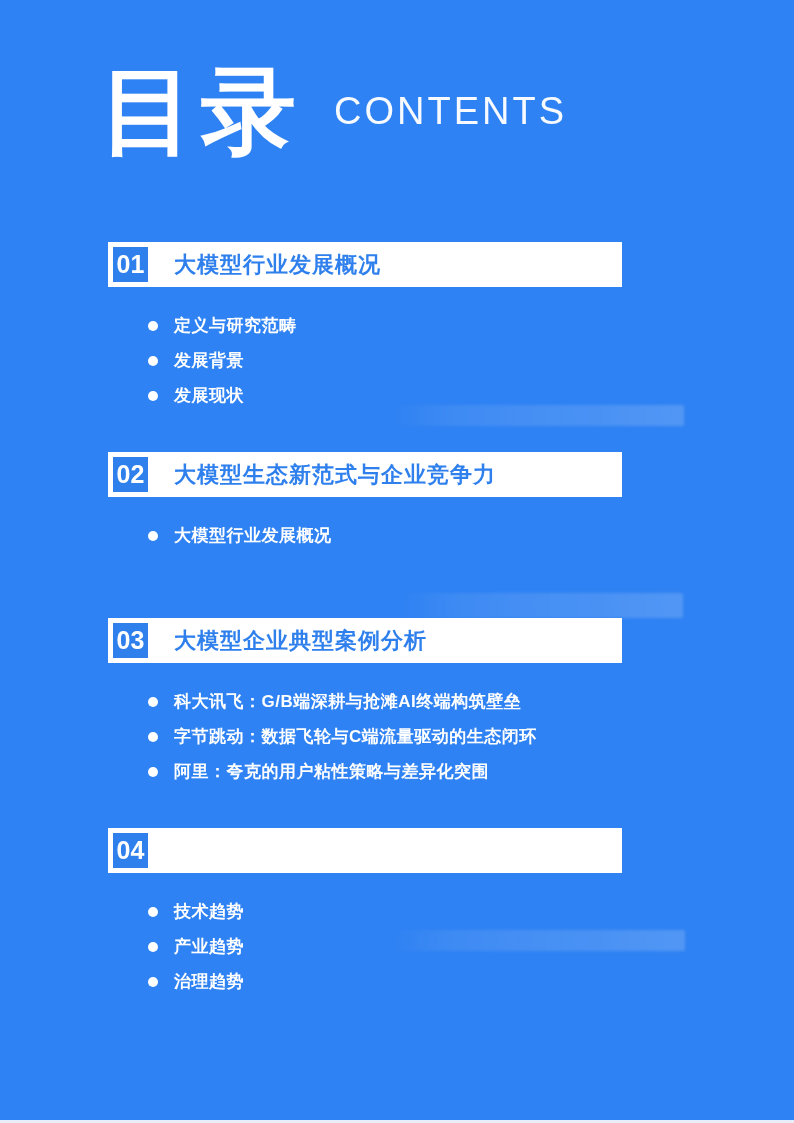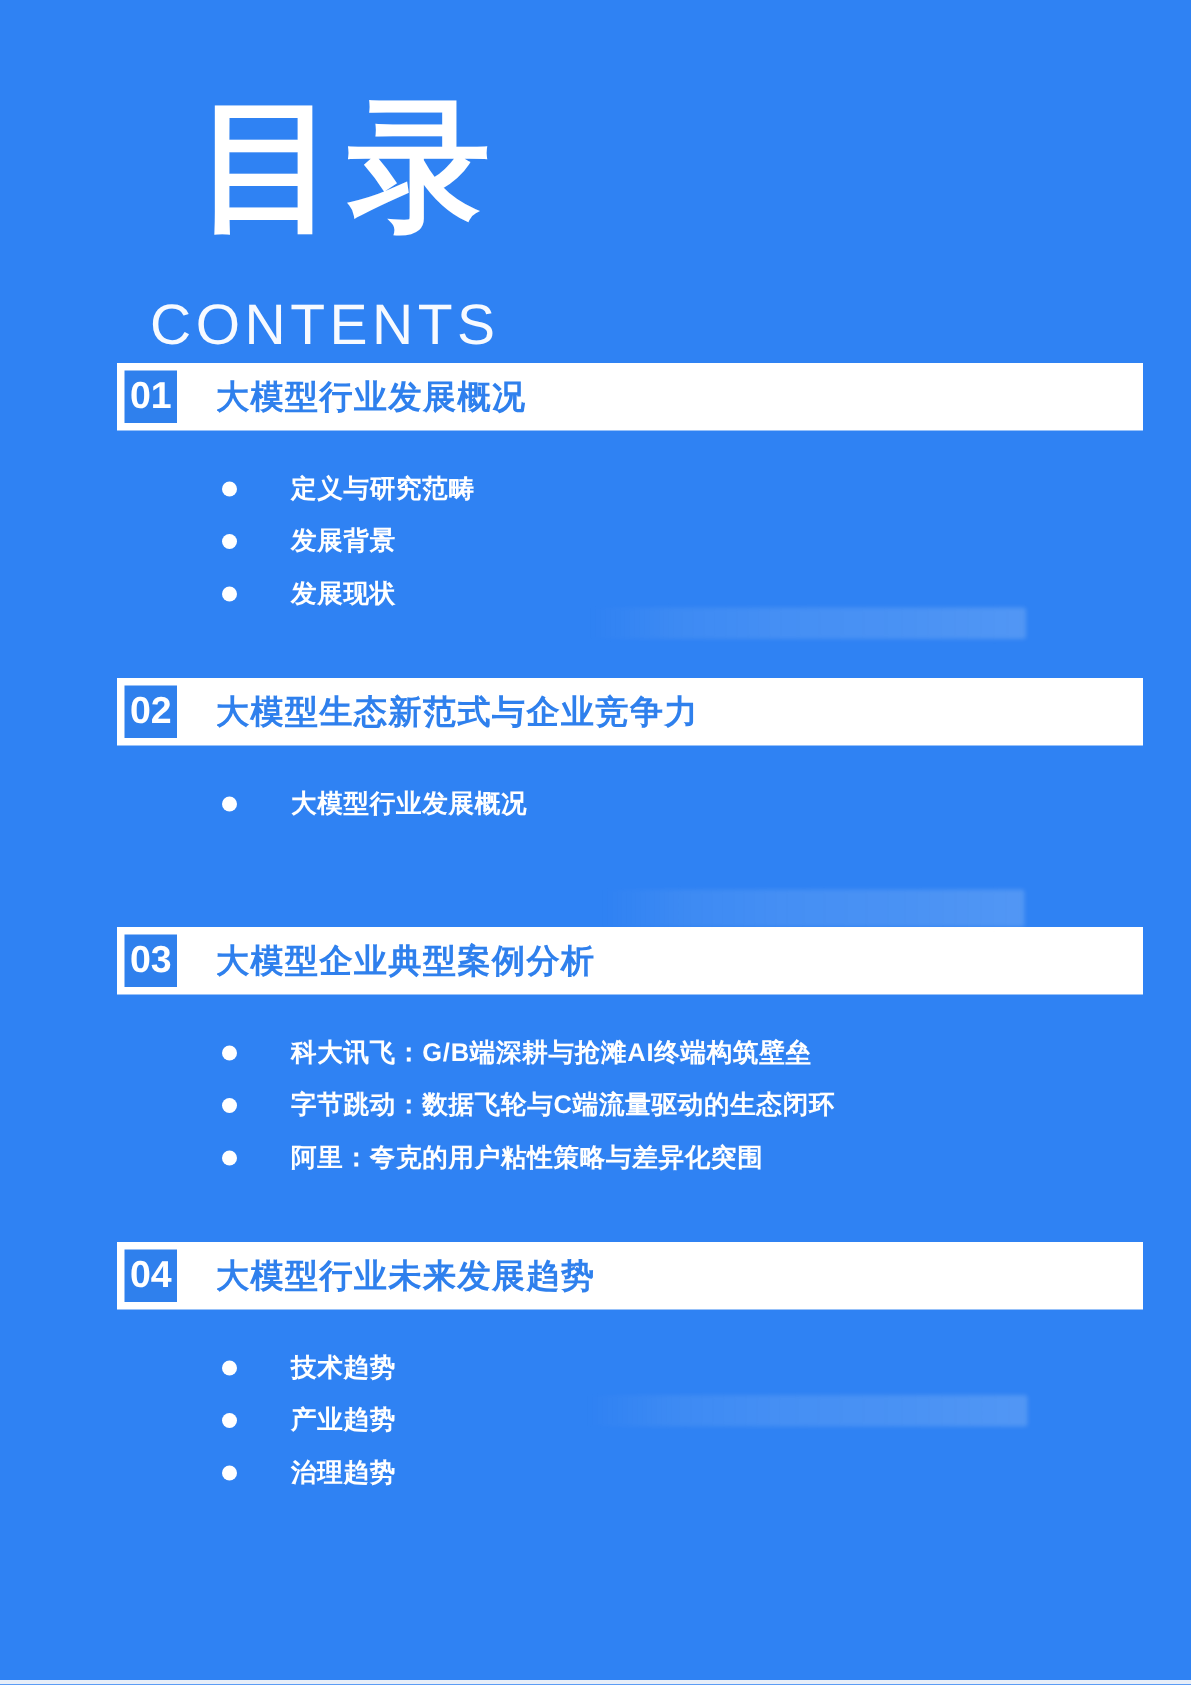--- a/index.html
+++ b/index.html
@@ -13,40 +13,39 @@
   body{
     position:relative;
     width:794px;height:1123px;
     background:var(--color-background);
     font-family:"Liberation Sans","DejaVu Sans",sans-serif;
     overflow:hidden;
   }
   
   .title-row{
     position:absolute;left:100px;top:58px;
-    display:flex;align-items:flex-end;gap:32px;
+    display:flex;align-items:center;gap:32px;
     color:var(--color-text_on_blue);
-    flex-direction:column;
   }
   .title-cn{
     font-size:95px;line-height:1.12;font-weight:bold;
     letter-spacing:6px;
   }
   .title-en{
     font-size:38px;font-weight:normal;letter-spacing:3px;
     color:rgba(255,255,255,0.96);
   }
   
   .toc-section{position:absolute;left:0;width:794px;}
   .sec-0{top:242px;}
   .sec-1{top:452px;}
   .sec-2{top:618px;}
   .sec-3{top:828px;}
   .bar{
-    position:relative;margin-left:78px;width:684px;height:45px;
+    position:relative;margin-left:108px;width:514px;height:45px;
     background:var(--color-bar_background);
     display:flex;align-items:center;
   }
   .num{
     margin-left:5px;width:35px;height:35px;flex:0 0 35px;
     background:var(--color-accent);
     color:#fff;font-size:25px;font-weight:bold;
     display:flex;align-items:center;justify-content:center;
   }
   .sec-title{
@@ -54,21 +53,21 @@
     color:var(--color-accent);
     font-size:22px;font-weight:bold;
     letter-spacing:1px;
     white-space:nowrap;
   }
   .items{
     list-style:none;
     margin:21px 0 0 148px;
   }
   .item{
-    display:flex;align-items:center;gap:36px;
+    display:flex;align-items:center;gap:16px;
     height:35px;
   }
   .dot{
     width:10px;height:10px;flex:0 0 10px;border-radius:50%;
     background:#fff;
   }
   .item-label{
     color:var(--color-text_on_blue);
     font-size:17px;font-weight:bold;
     letter-spacing:0.5px;
@@ -154,21 +153,20 @@
     <li class="item">
       <span class="dot"></span>
       <span class="item-label">阿里：夸克的用户粘性策略与差异化突围</span>
     </li>
   </ul>
 </section>
 
 <section class="toc-section sec-3">
   <div class="bar">
     <span class="num">04</span>
-    <span class="sec-title">大模型行业未来发展趋势</span>
   </div>
   <ul class="items">
     <li class="item">
       <span class="dot"></span>
       <span class="item-label">技术趋势</span>
     </li>
     <li class="item">
       <span class="dot"></span>
       <span class="item-label">产业趋势</span>
     </li>

